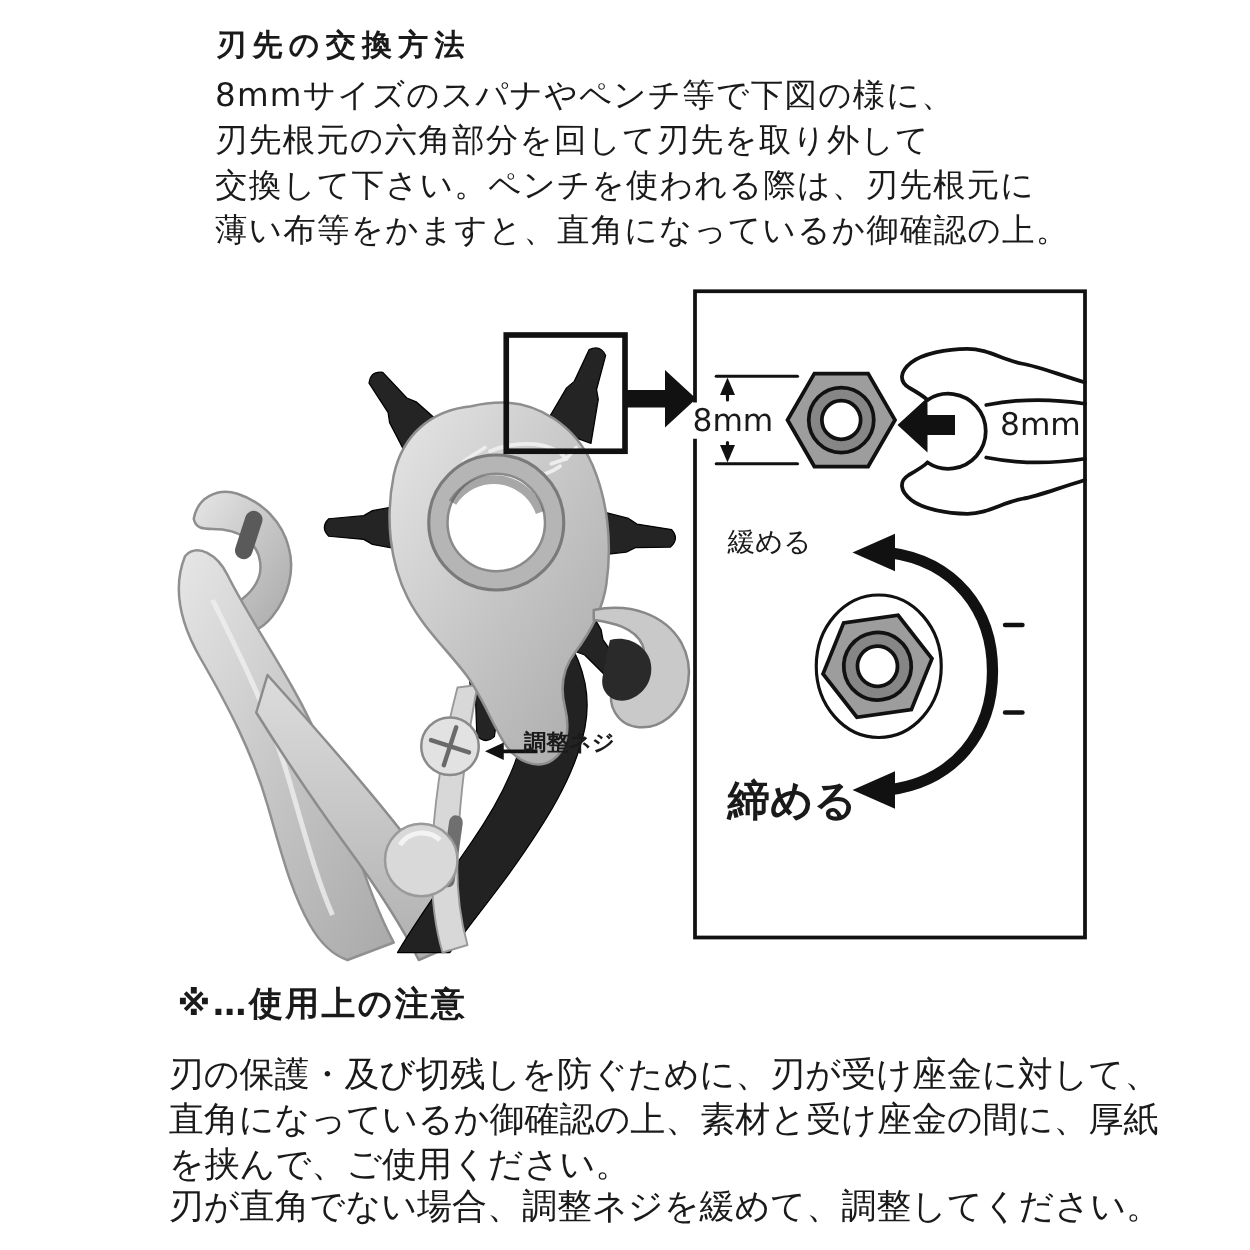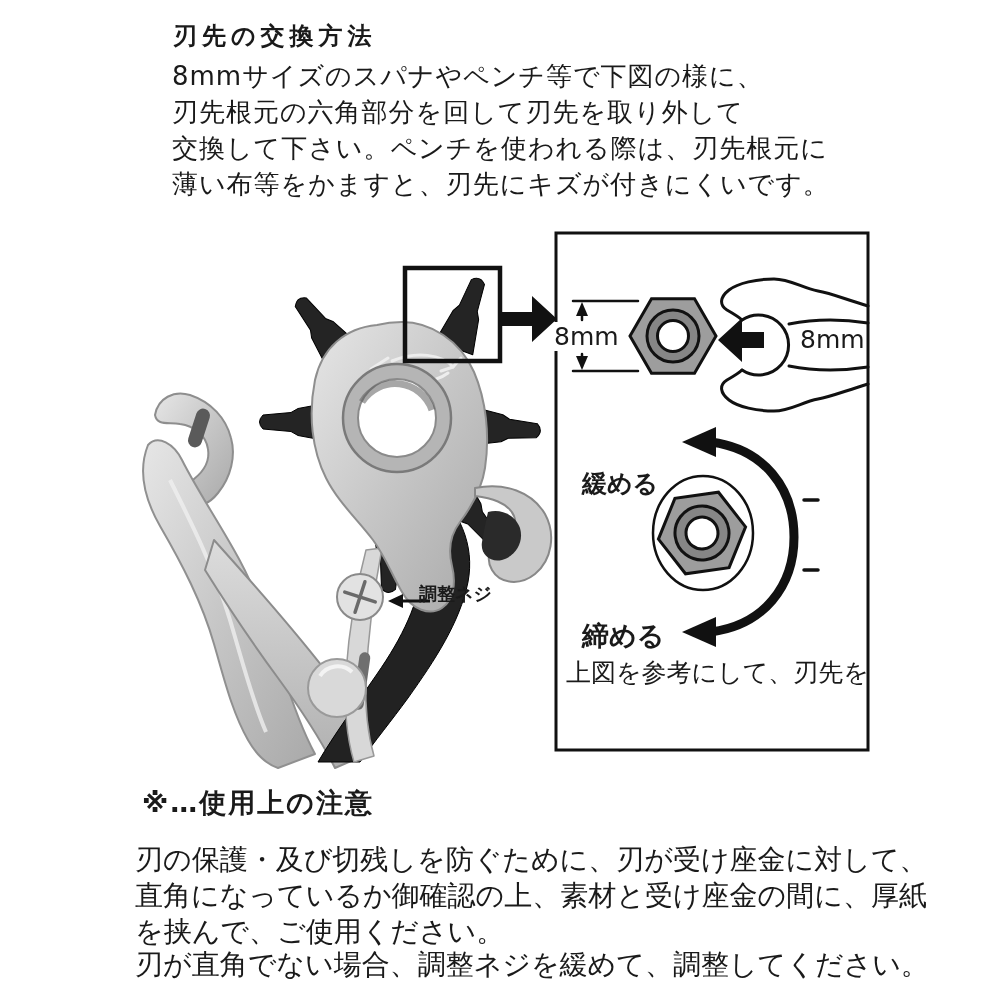--- a/index.html
+++ b/index.html
@@ -14,38 +14,38 @@
   .instr-title{position:absolute;left:173px;top:20px;font-size:24px;font-weight:600;letter-spacing:5px;}
   .instr-line{position:absolute;left:172px;font-size:26px;font-weight:500;letter-spacing:1px;}
   .il0{top:59px}.il1{top:95px}.il2{top:131px}.il3{top:167px}
   
   .figure{position:absolute;left:130px;top:230px;width:750px;height:540px;}
   .figure svg{position:absolute;left:0;top:0;}
   .fig-label{position:absolute;font-weight:500;}
   .box-title{left:426px;top:11px;width:312px;text-align:center;font-size:24px;letter-spacing:1px;}
   .dim-8mm{left:424px;top:92px;width:62px;text-align:center;font-size:25px;background:#fff;}
   .wrench-8mm{left:670px;top:95px;font-size:25px;}
-  .loosen{left:452px;top:189px;font-size:25px;font-weight:700;margin-top:48px;}
-  .tighten{left:452px;top:388px;font-size:27px;font-weight:600;}
+  .loosen{left:452px;top:189px;font-size:22px;font-weight:400;}
+  .tighten{left:452px;top:388px;font-size:34px;font-weight:600;}
   .cap-line{left:436px;font-size:25px;letter-spacing:0px;}
   .cl0{top:426px}.cl1{top:461px}
   .screw-label{left:289px;top:352px;font-size:18px;font-weight:600;}
   
   .notes-heading{position:absolute;left:142px;top:785px;font-size:27px;font-weight:600;letter-spacing:2px;}
   .note-line{position:absolute;left:135px;font-size:28px;font-weight:500;}
   .nl0{top:841px}.nl1{top:877px}.nl2{top:913px}.nl3{top:946px}
 </style>
 </head>
 <body>
 
 <div class="jp instr-title">刃先の交換方法</div>
 <div class="jp instr-line il0">8mmサイズのスパナやペンチ等で下図の様に、</div>
 <div class="jp instr-line il1">刃先根元の六角部分を回して刃先を取り外して</div>
 <div class="jp instr-line il2">交換して下さい。ペンチを使われる際は、刃先根元に</div>
-<div class="jp instr-line il3">薄い布等をかますと、刃先にキズが付きにくいです。</div>
+<div class="jp instr-line il3">薄い布等をかますと、直角になっているか御確認の上。</div>
 
 <div class="figure">
   <svg width="750" height="540" viewBox="0 0 750 540">
     <defs>
       <linearGradient id="metalG" x1="0" y1="0" x2="1" y2="1">
         <stop offset="0" stop-color="#e6e6e6"></stop>
           <stop offset="0.5" stop-color="#c6c6c6"></stop>
           <stop offset="1" stop-color="#a9a9a9"></stop>
       </linearGradient>
       <linearGradient id="metalG2" x1="0" y1="0" x2="0" y2="1">
@@ -164,21 +164,20 @@
           <line x1="674" y1="340" x2="688" y2="340"></line>
         </g>
       </g>
     </g>
   </svg>
 
   <div class="fig-label dim-8mm">8mm</div>
   <div class="fig-label wrench-8mm">8mm</div>
   <div class="jp fig-label loosen">緩める</div>
   <div class="jp fig-label tighten">締める</div>
-  <div class="jp fig-label cap-line cl0">上図を参考にして、刃先を</div>
   <div class="jp fig-label screw-label">調整ネジ</div>
 </div>
 
 <div class="jp notes-heading">※…使用上の注意</div>
 <div class="jp note-line nl0">刃の保護・及び切残しを防ぐために、刃が受け座金に対して、</div>
 <div class="jp note-line nl1">直角になっているか御確認の上、素材と受け座金の間に、厚紙</div>
 <div class="jp note-line nl2">を挟んで、ご使用ください。</div>
 <div class="jp note-line nl3">刃が直角でない場合、調整ネジを緩めて、調整してください。</div>
 
 </body></html>

